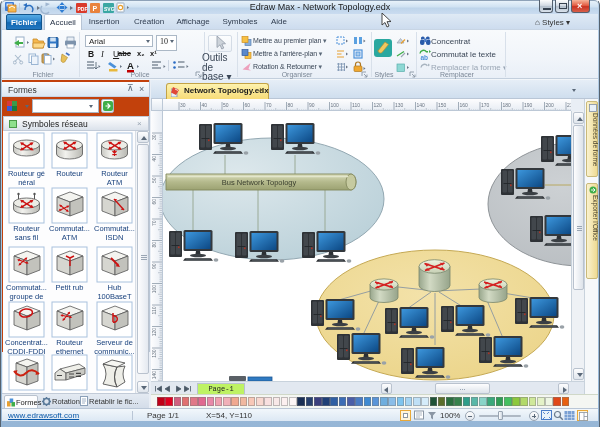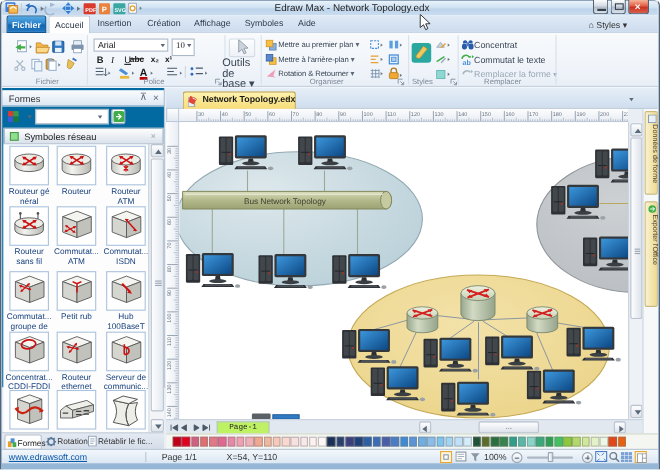--- a/index.html
+++ b/index.html
@@ -231,21 +231,21 @@
     <path d="M9 27.5 l2 1.5 -2 1.5 z" fill="#a8b4c0"></path>
   </svg>
   <div class="abs rtext" style="left:429px;top:7px;font-size:8px;">Concentrat</div>
   <div class="abs rtext" style="left:429px;top:20px;font-size:8px;">Commutat le texte</div>
   <div class="abs" style="left:429px;top:33px;font-size:8px;color:#9aa6b4;">Remplacer la forme <span style="font-size:7px;">▾</span></div>
   <div class="glabel" style="left:425px;width:60px;">Remplacer</div>
   <div class="gsep" style="left:503px;"></div>
 </div>
 <div id="main"></div>
 
-<div class="abs" style="left:2px;top:80px;width:148px;height:272px;background:#0369a1;border-right:1px solid #b9c6d6;padding-left:41px;">
+<div class="abs" style="left:2px;top:80px;width:148px;height:272px;background:#c2410c;border-right:1px solid #b9c6d6;padding-left:41px;">
   <div class="abs" style="left:0;top:2px;width:147px;height:15px;background:linear-gradient(180deg,#fafcfe,#dde7f2);border-bottom:1px solid #c9d4e2;">
     <span style="position:absolute;left:6px;top:3px;font-size:8.5px;color:#333;">Formes</span>
     <span style="position:absolute;left:125px;top:1px;font-size:9px;color:#5a6878;">⊼</span>
     <span style="position:absolute;left:137px;top:2px;font-size:9px;color:#5a6878;">×</span>
   </div>
   <div class="abs" style="left:0;top:17px;width:147px;height:19px;">
     <svg class="abs" style="left:5px;top:3px;" width="14" height="13" viewBox="0 0 14 13">
       <rect x="0" y="1" width="5" height="5" fill="#d83a3a"></rect>
         <rect x="5" y="1" width="5" height="5" fill="#3a9a4a"></rect>
       <rect x="0" y="6" width="5" height="5" fill="#3a5ad8"></rect>

